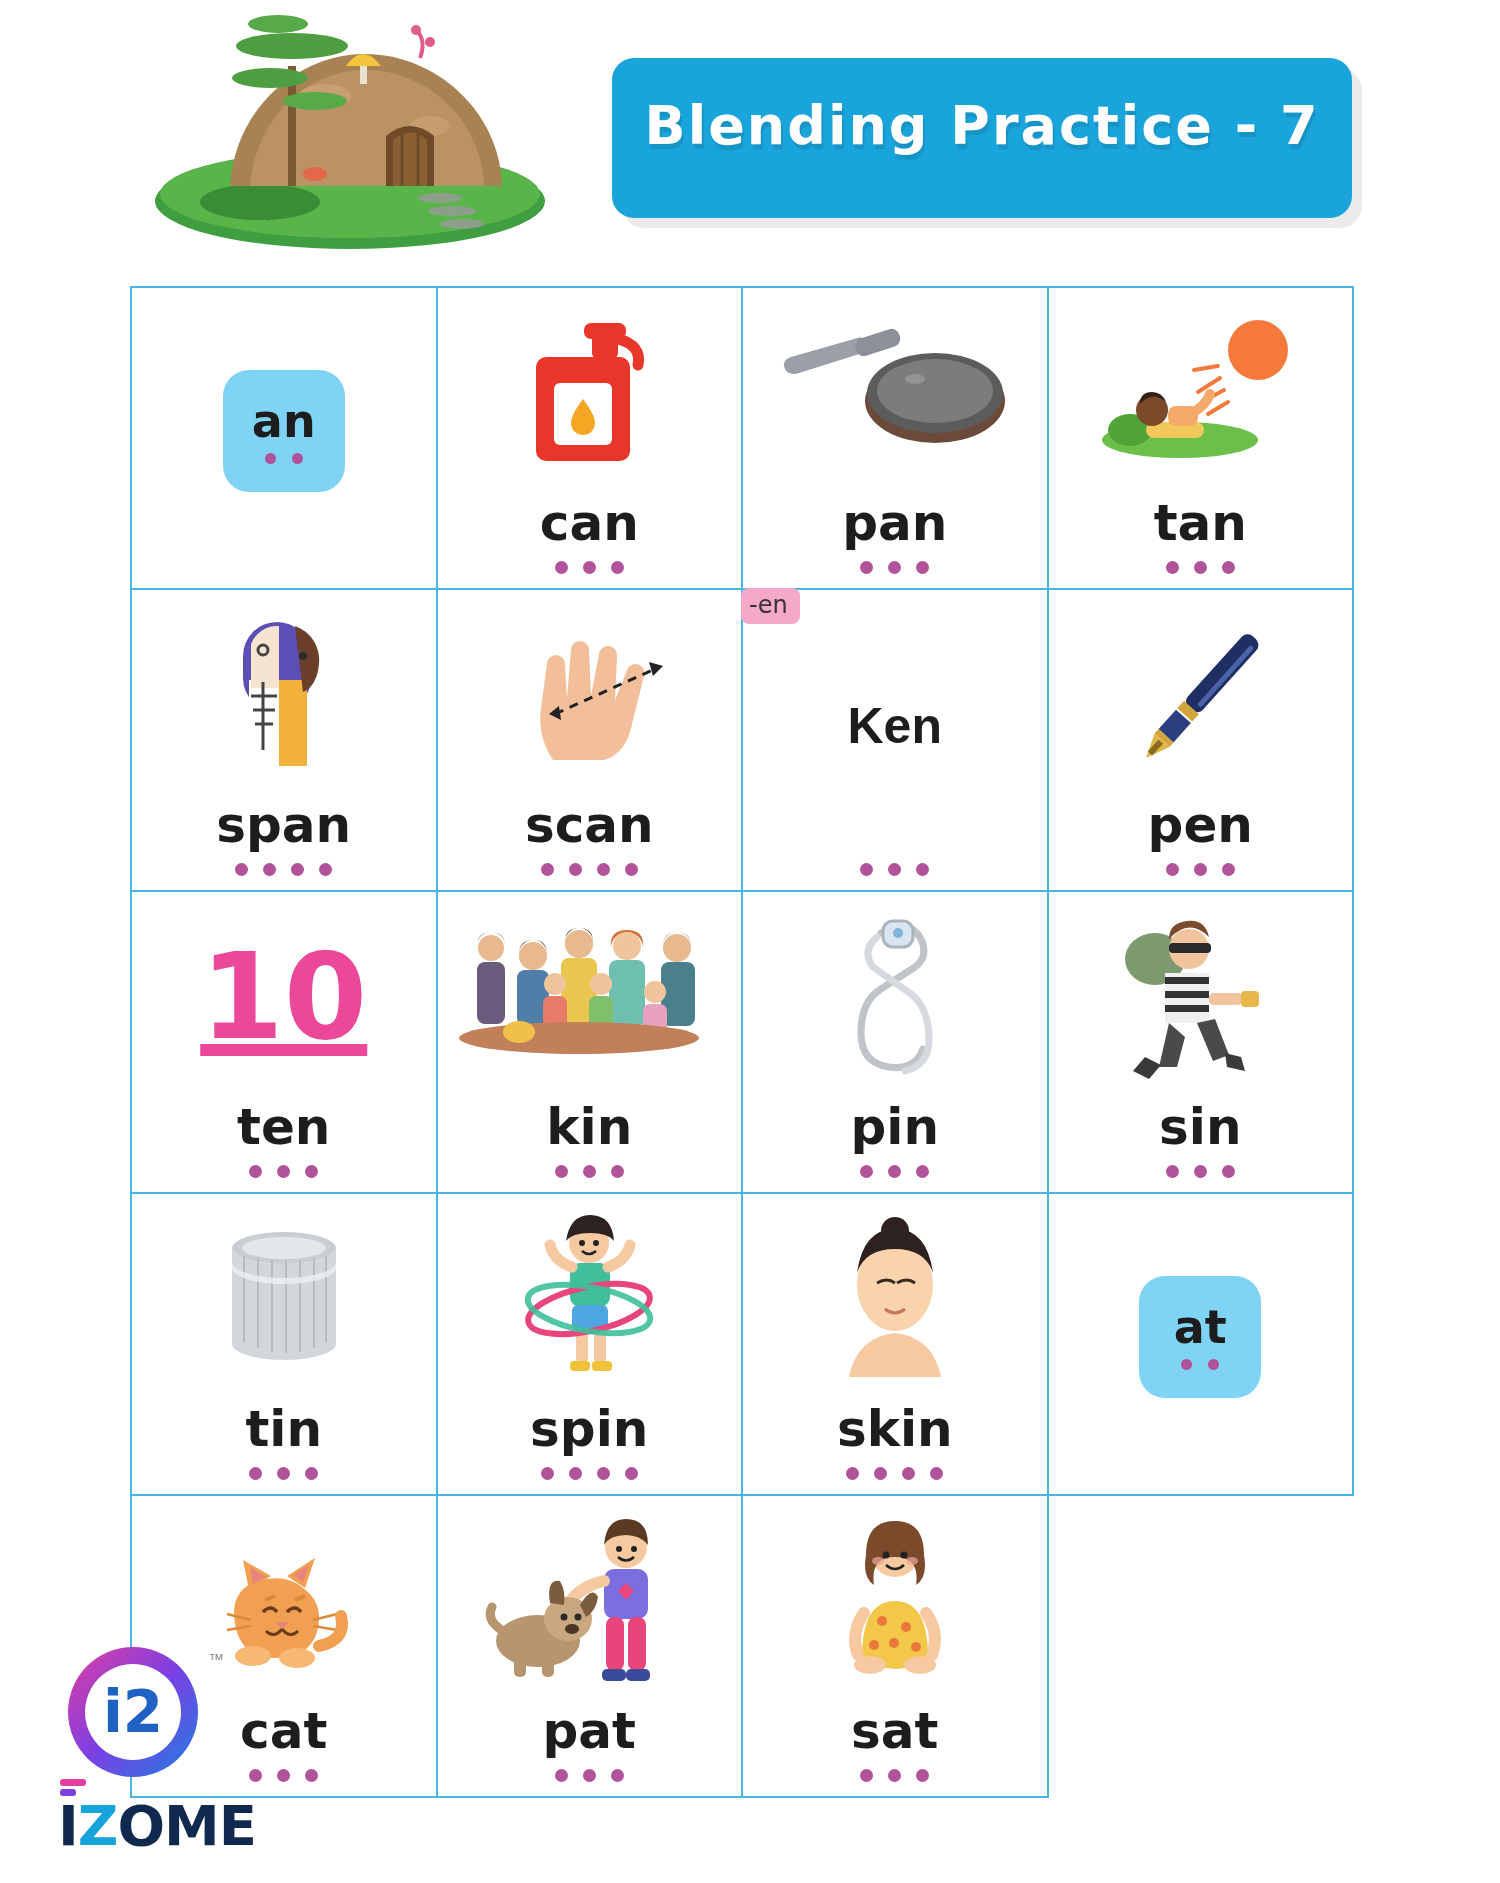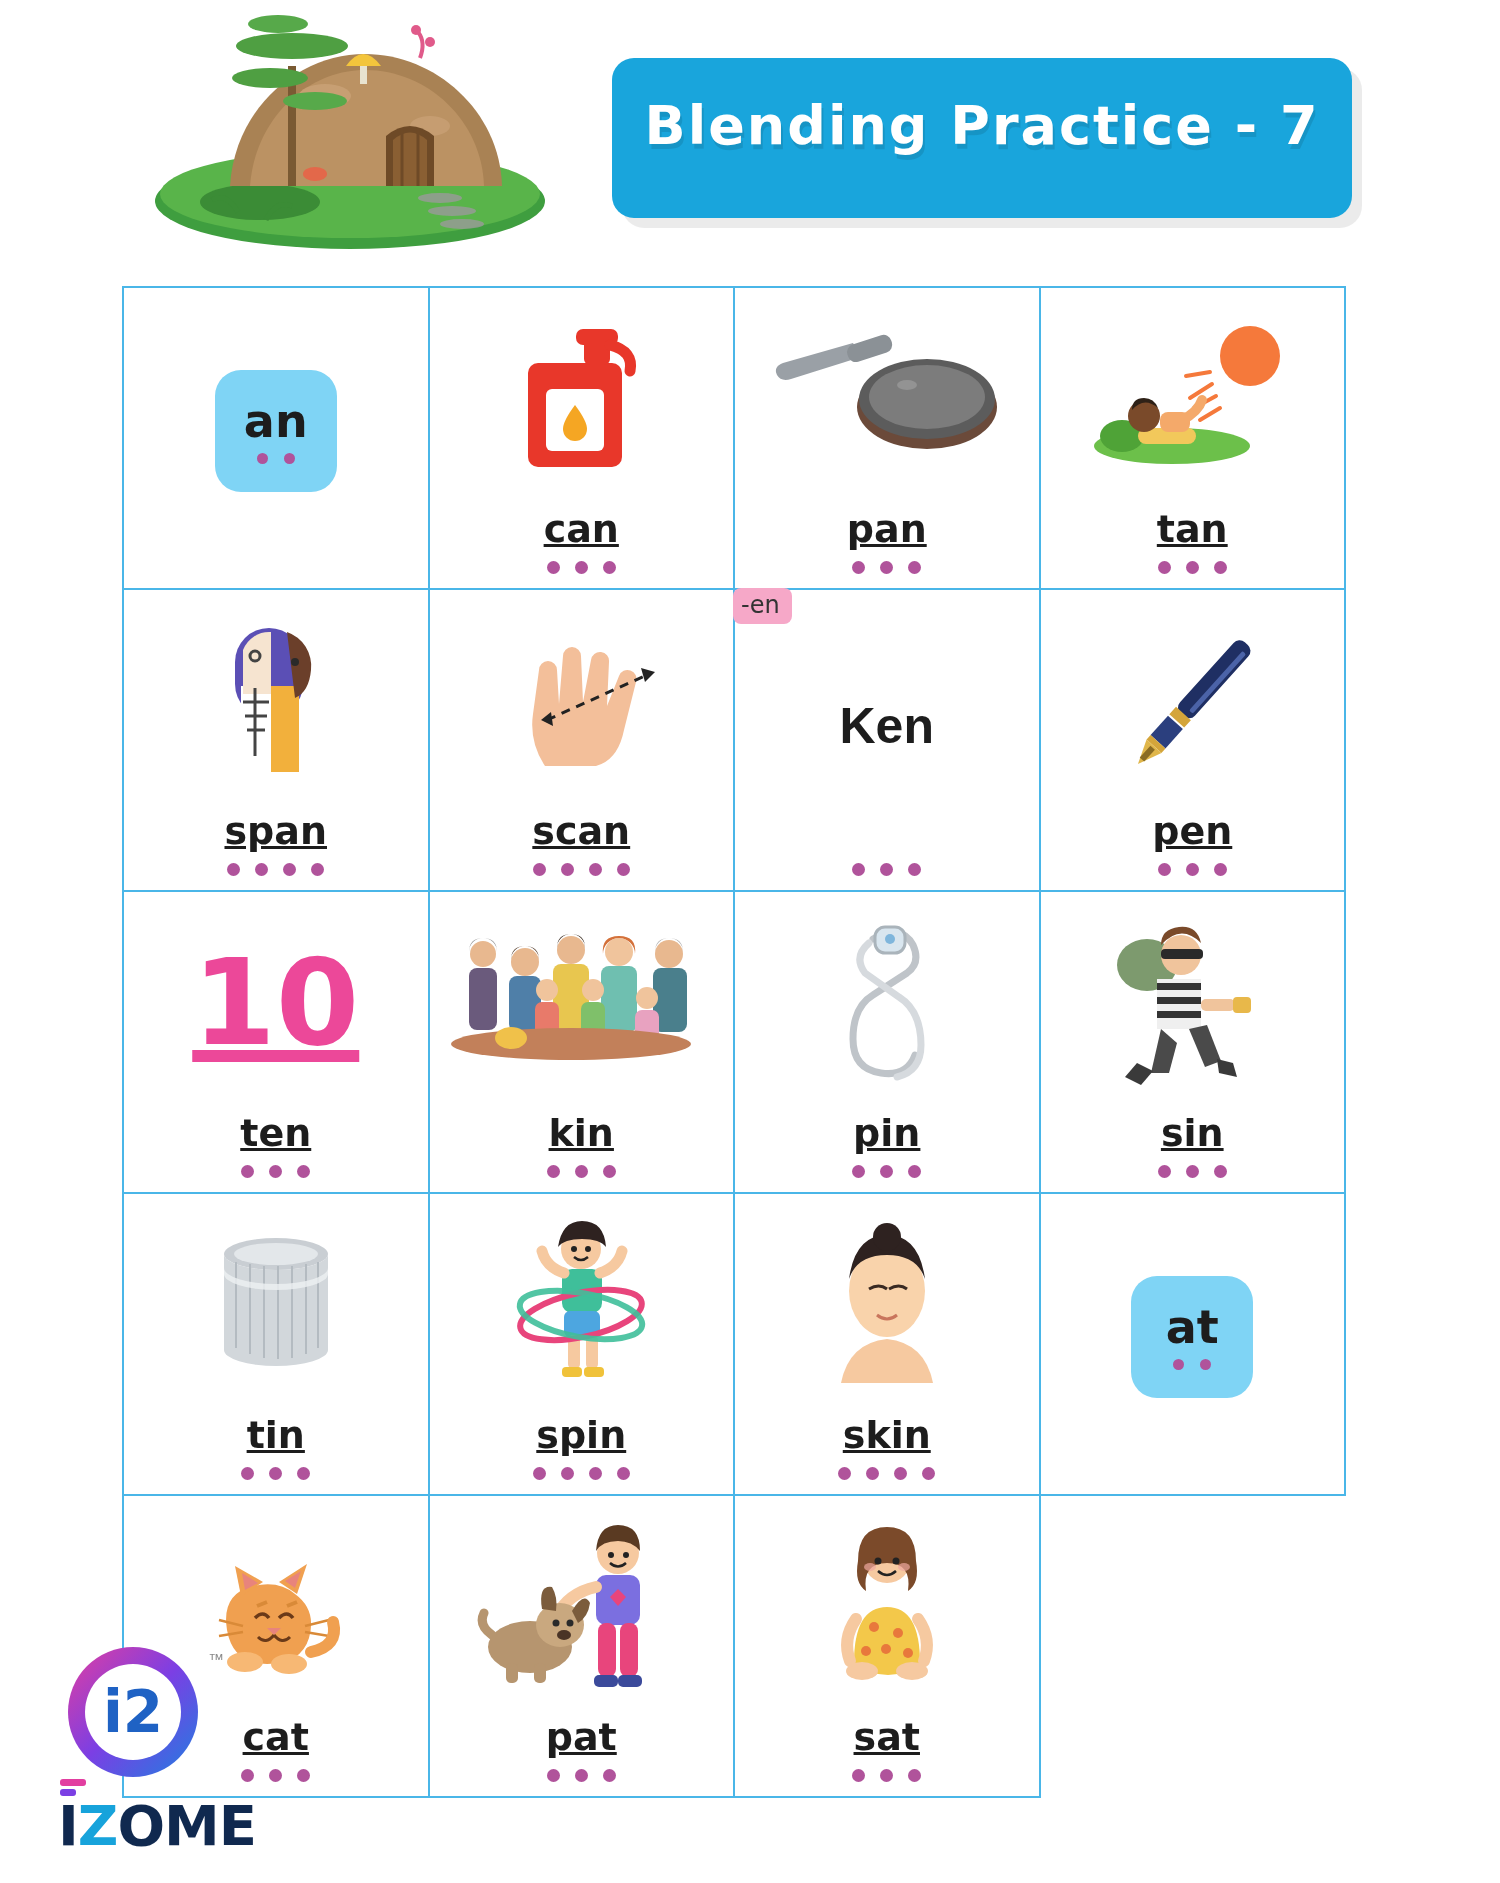--- a/index.html
+++ b/index.html
@@ -46,21 +46,21 @@
     font-size: 54px;
     letter-spacing: 2px;
     font-family: "DejaVu Sans", sans-serif;
     font-weight: bold;
     text-shadow: 2px 5px 0 rgba(0,0,0,0.10);
   }
 
   
   .grid {
     position: absolute;
-    left: 122px;
+    left: 130px;
     top: 286px;
     width: 1222px;
     border-top: 2px solid #4ab6e8;
     border-left: 2px solid #4ab6e8;
     display: grid;
     grid-template-columns: repeat(4, 1fr);
     background: #fff;
   }
   .cell {
     border-right: 2px solid #4ab6e8;
@@ -76,27 +76,26 @@
   }
   .cell .art {
     flex: 1;
     width: 100%;
     display: flex;
     align-items: center;
     justify-content: center;
     position: relative;
   }
   .word {
-    font-size: 38px;
+    font-size: 50px;
     color: #1d1d1d;
     font-family: "DejaVu Sans", sans-serif;
     font-weight: 600;
     line-height: 1;
     margin-bottom: 12px;
-    text-decoration: underline;
   }
   .dots {
     display: flex;
     gap: 15px;
     height: 14px;
     align-items: center;
   }
   .dots i {
     width: 13px;
     height: 13px;

